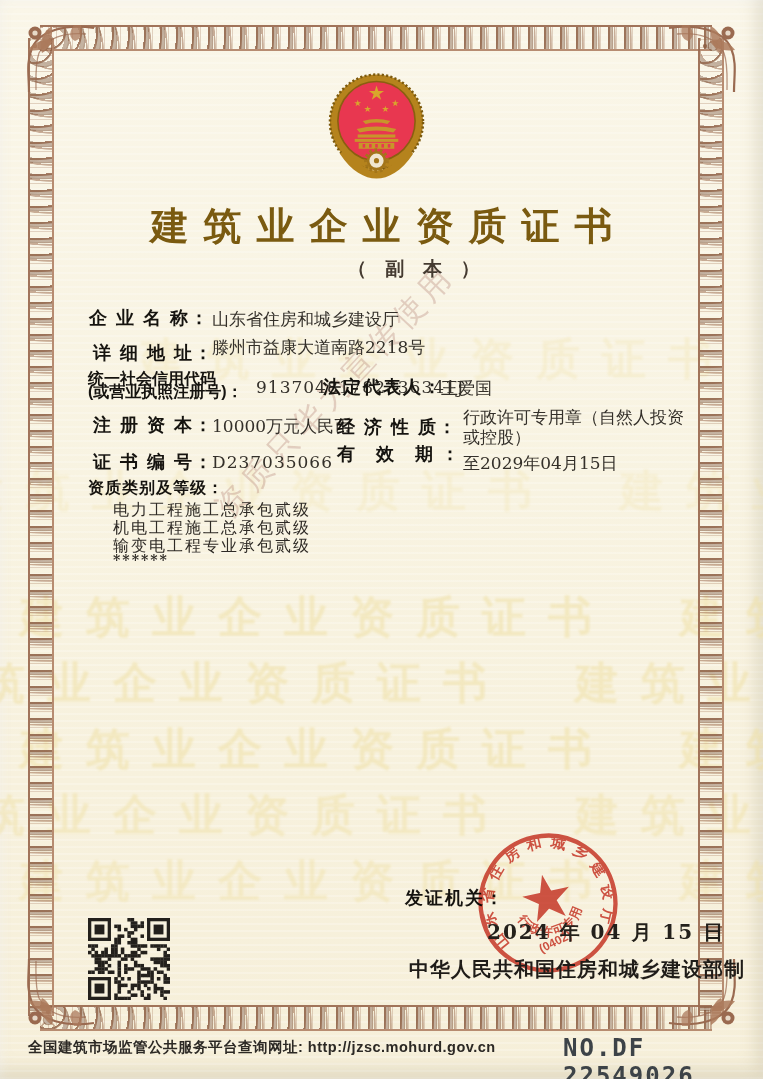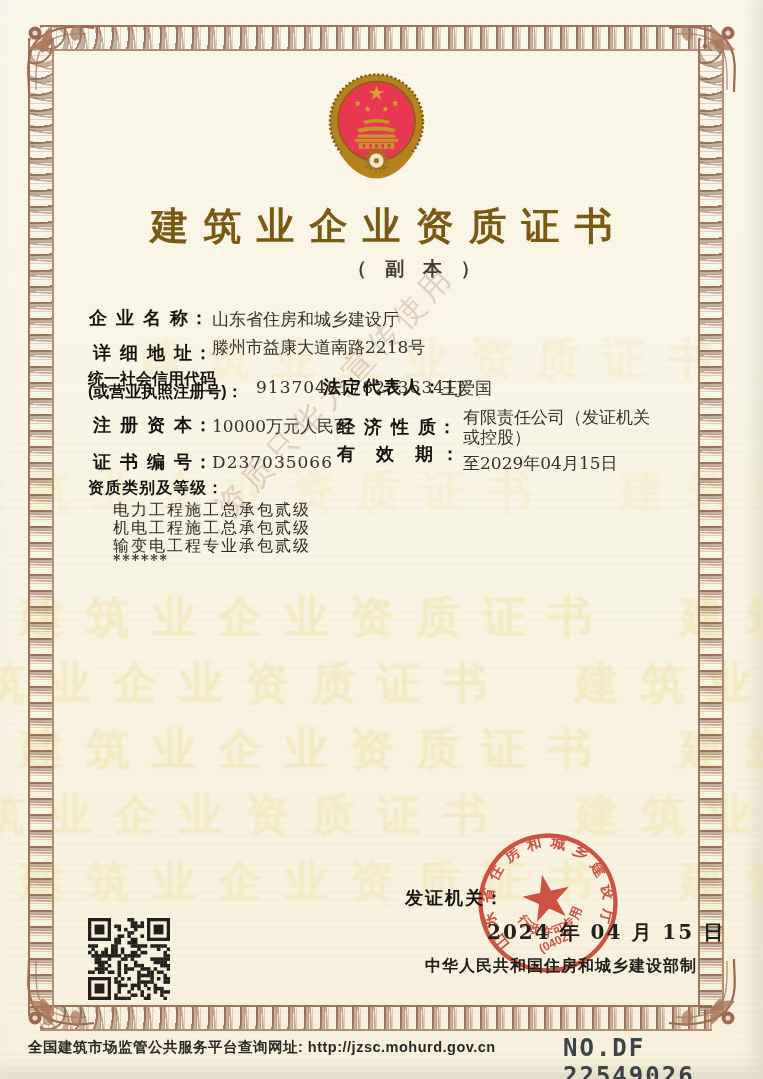--- a/index.html
+++ b/index.html
@@ -74,21 +74,21 @@
   .val{position:absolute;font-family:"DejaVu Serif",serif;color:#34302a;font-size:17px;white-space:nowrap;}
   .lbl-small{position:absolute;font-weight:bold;color:#15130f;font-size:16px;line-height:13px;white-space:nowrap;}
   .wide{letter-spacing:8px;}
   .heading{position:absolute;font-weight:bold;color:#15130f;font-size:16px;letter-spacing:1px;}
   .qitem{position:absolute;font-family:"DejaVu Serif",serif;color:#2f2b26;font-size:16px;letter-spacing:2px;white-space:nowrap;}
 
   
   .authority{position:absolute;left:405px;top:886px;font-weight:bold;font-size:18px;letter-spacing:2px;color:#15130f;}
   .seal{position:absolute;left:471px;top:826px;width:154px;height:154px;transform:rotate(-12deg);opacity:.9;mix-blend-mode:multiply;}
   .issue-date{position:absolute;left:487px;top:919px;font-family:"DejaVu Serif",serif;font-weight:600;font-size:20px;letter-spacing:2px;color:#23201b;}
-  .made-by{position:absolute;left:425px;top:956px;font-weight:bold;font-size:16px;letter-spacing:1px;color:#1f1c18;}
+  .made-by{position:absolute;left:409px;top:956px;font-weight:bold;font-size:20px;letter-spacing:1px;color:#1f1c18;}
   .qr{position:absolute;left:88px;top:918px;width:82px;height:82px;}
 
   
   .footer-left{position:absolute;left:28px;top:1038px;font-weight:bold;font-size:14.5px;color:#2c2925;letter-spacing:.5px;}
   .footer-right{position:absolute;left:563px;top:1034px;font-family:"DejaVu Sans Mono",monospace;font-weight:bold;font-size:24px;letter-spacing:2px;color:#3d4348;}
 </style>
 </head>
 <body>
 
 <div class="page">
@@ -197,21 +197,21 @@
 
   <span class="lbl-small" style="left:88px;top:372px;">统一社会信用代码</span>
   <span class="lbl-small" style="left:88px;top:385px;">(或营业执照注册号)：</span>
   <span class="val" style="left:212px;top:377px;letter-spacing:1px;margin-left:44px;">91370481782336341J</span>
   <span class="lbl" style="left:323px;top:375px;">法定代表人：</span>
   <span class="val" style="left:441px;top:377px;">王爱国</span>
 
   <span class="lbl" style="left:93px;top:413px;text-align:center;">注 册 资 本：</span>
   <span class="val" style="left:212px;top:415px;">10000万元人民币</span>
   <span class="lbl" style="left:337px;top:415px;">经 济 性 质：</span>
-  <span class="val" style="left:463px;top:406px;">有限责任公司（发证机关</span>
+  <span class="val" style="left:463px;top:406px;">行政许可专用章（自然人投资</span>
   <span class="val" style="left:463px;top:426px;">或控股）</span>
 
   <span class="lbl" style="left:93px;top:450px;">证 书 编 号：</span>
   <span class="val" style="left:212px;top:452px;letter-spacing:1px;">D237035066</span>
   <span class="lbl wide" style="left:337px;top:442px;">有 效 期：</span>
   <span class="val" style="left:463px;top:452px;">至2029年04月15日</span>
 
   <span class="heading" style="left:88px;top:478px;">资质类别及等级：</span>
   <span class="qitem" style="left:113px;top:500px;">电力工程施工总承包贰级</span>
   <span class="qitem" style="left:113px;top:536px;">输变电工程专业承包贰级</span>

